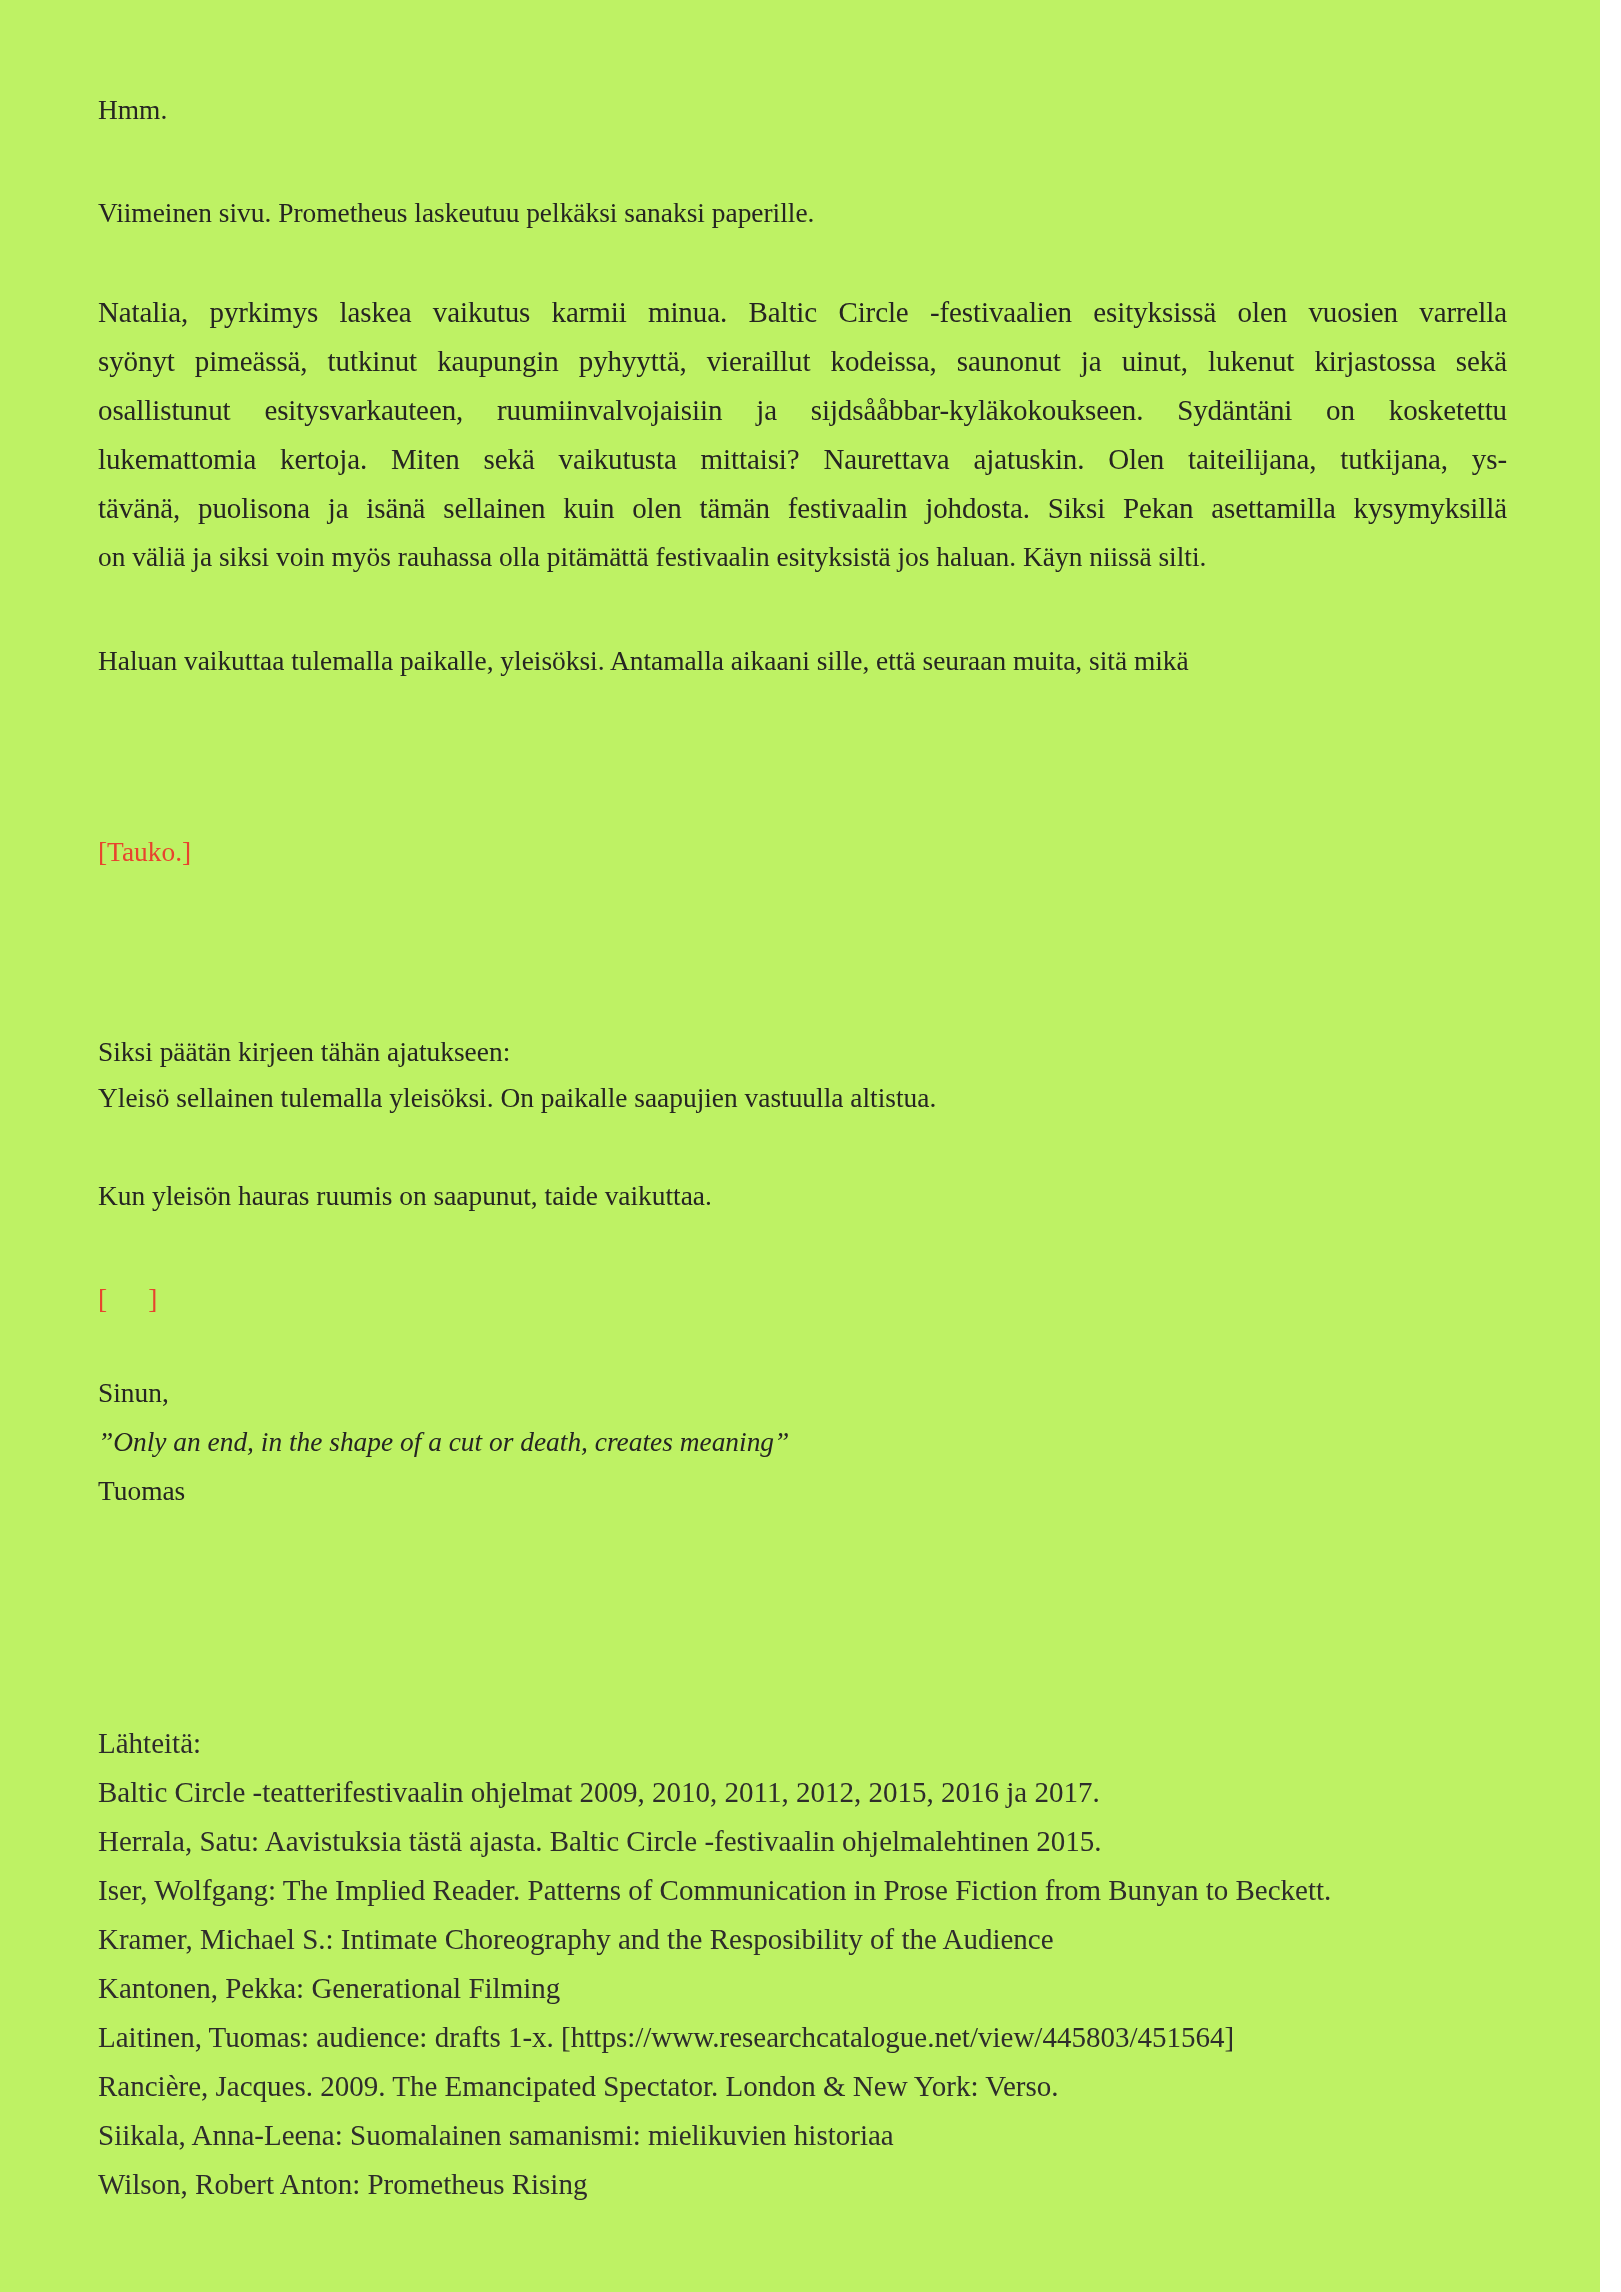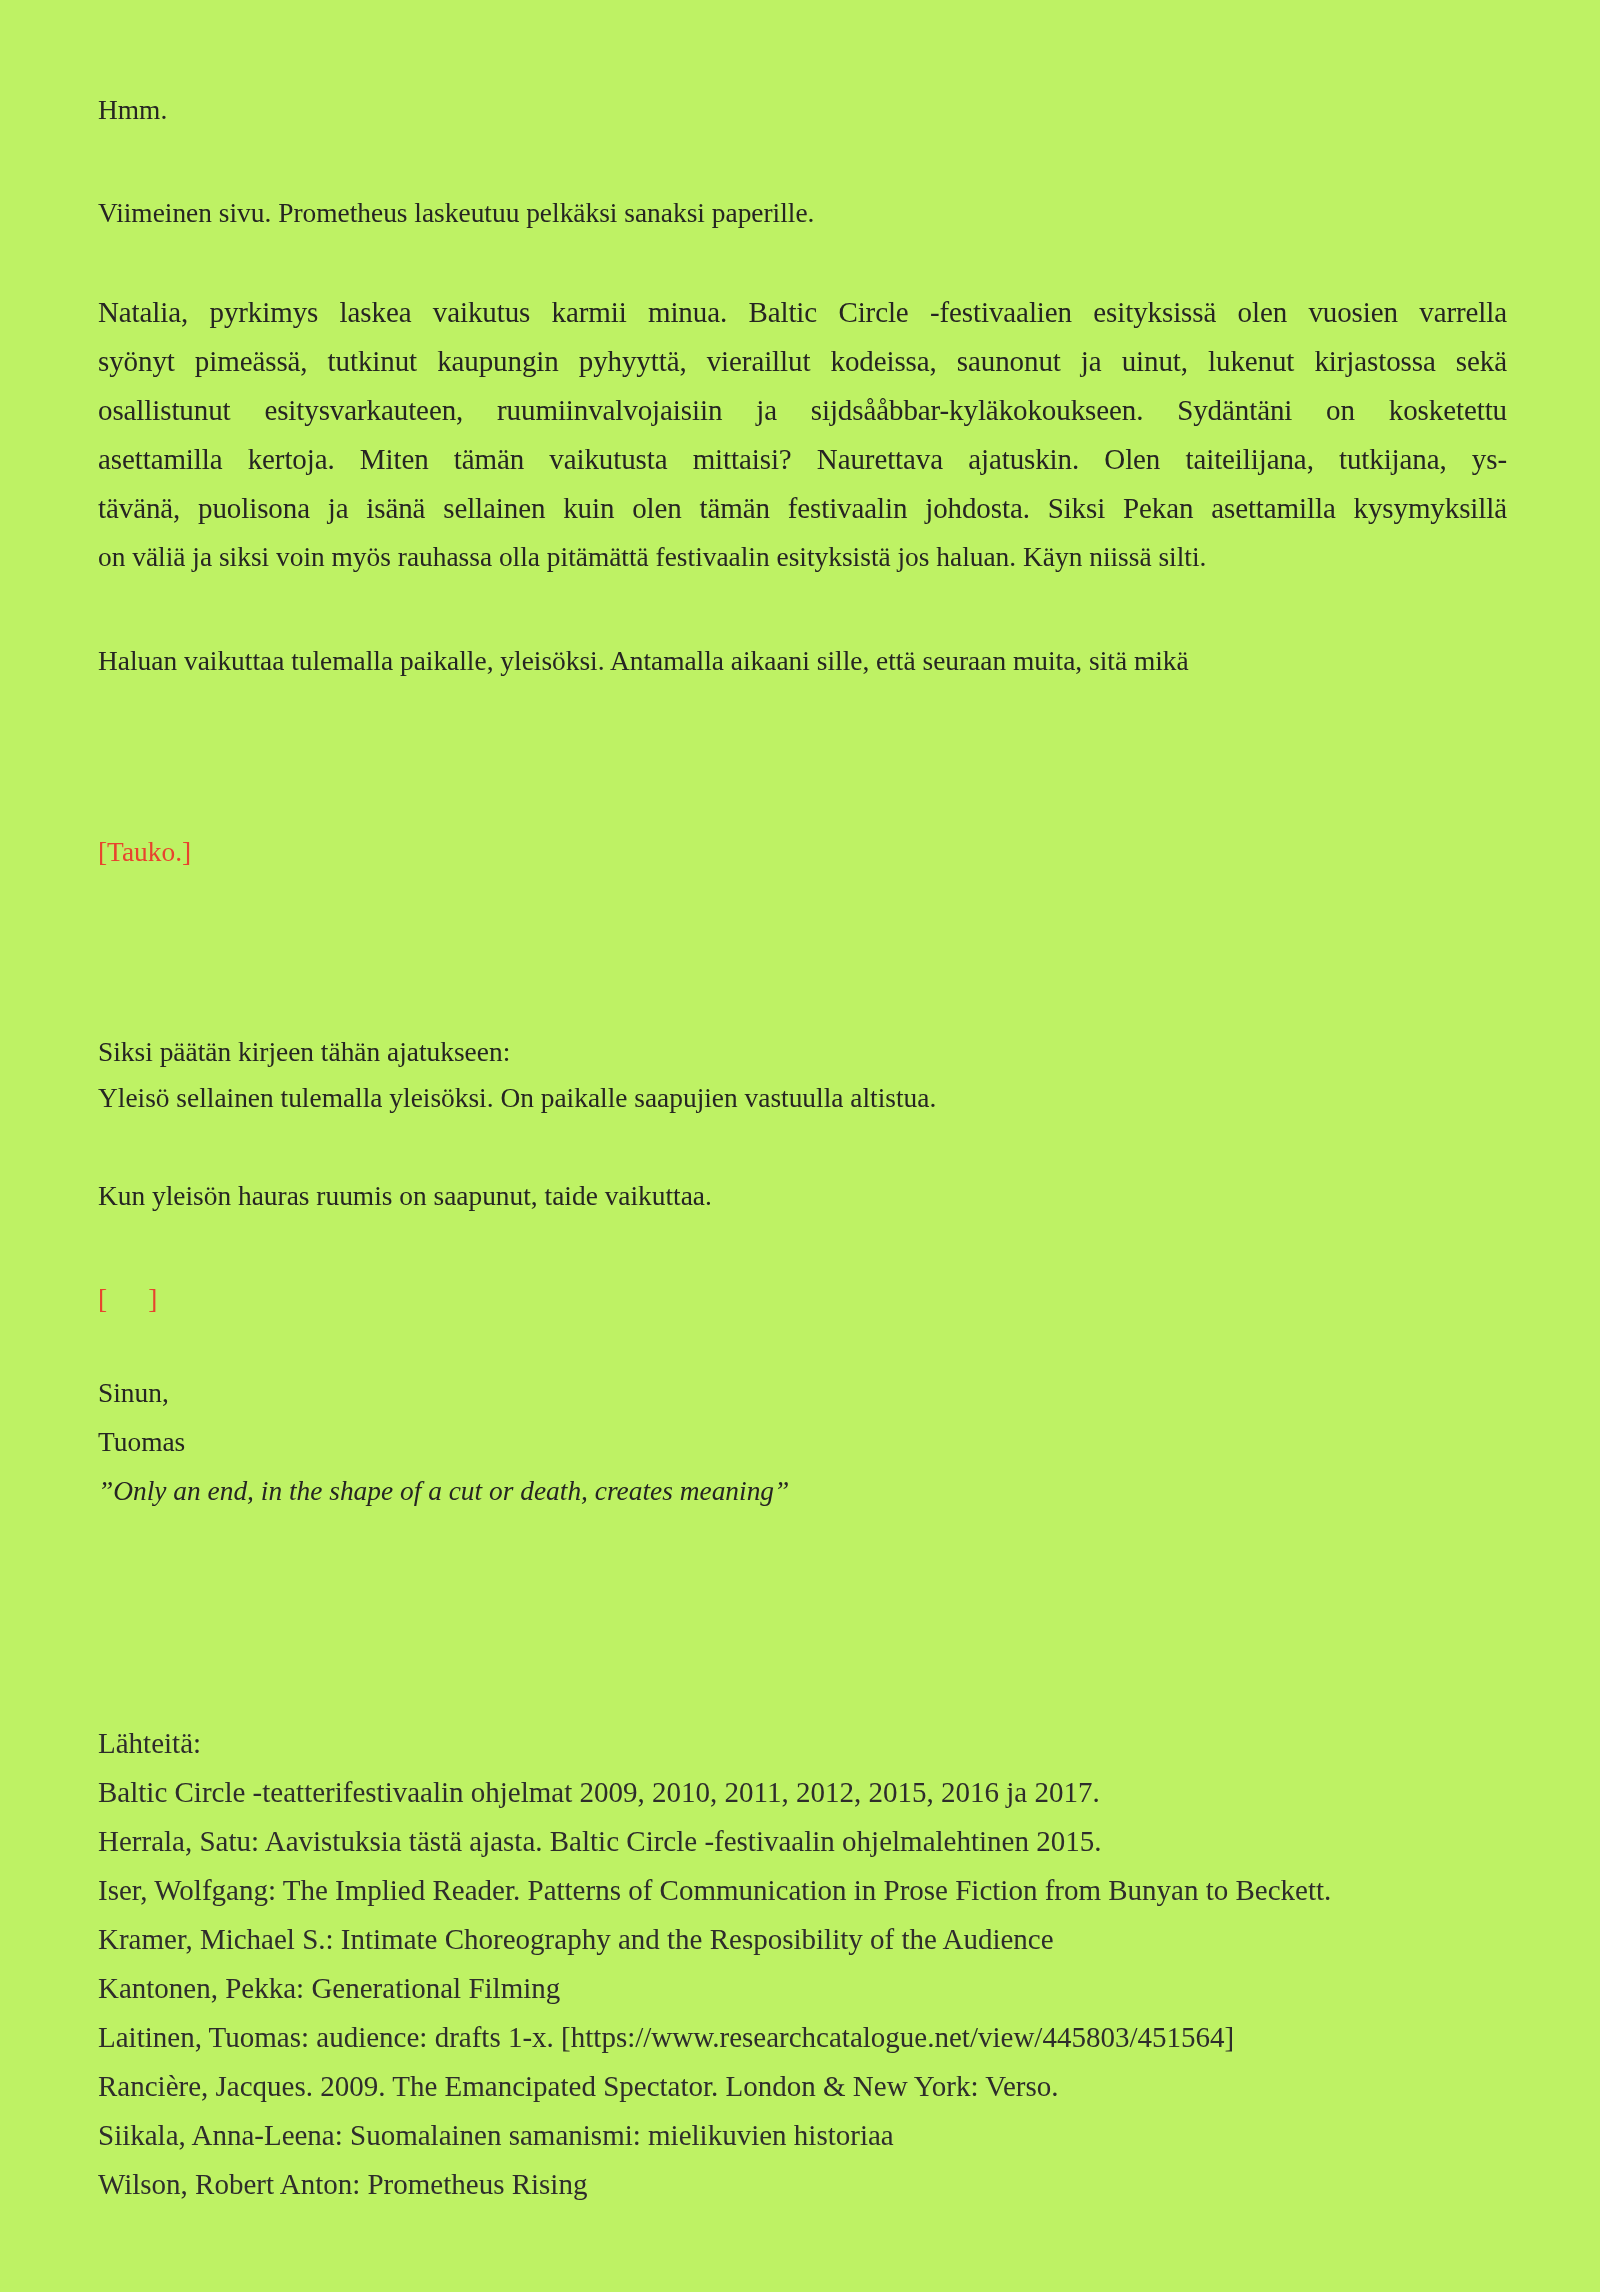--- a/index.html
+++ b/index.html
@@ -47,43 +47,43 @@
 <div class="page">
 
   <p class="block ln" style="top:86px">Hmm.</p>
 
   <p class="block ln" style="top:189px">Viimeinen sivu. Prometheus laskeutuu pelkäksi sanaksi paperille.</p>
 
   <div class="block" style="top:288px">
     <div class="wrapln just">Natalia, pyrkimys laskea vaikutus karmii minua. Baltic Circle -festivaalien esityksissä olen vuosien varrella</div>
     <div class="wrapln just">syönyt pimeässä, tutkinut kaupungin pyhyyttä, vieraillut kodeissa, saunonut ja uinut, lukenut kirjastossa sekä</div>
     <div class="wrapln just">osallistunut esitysvarkauteen, ruumiinvalvojaisiin ja sijdsååbbar-kyläkokoukseen. Sydäntäni on kosketettu</div>
-    <div class="wrapln just">asettamilla kertoja. Miten tämän vaikutusta mittaisi? Naurettava ajatuskin. Olen taiteilijana, tutkijana, ys-</div>
+    <div class="wrapln just">lukemattomia kertoja. Miten sekä vaikutusta mittaisi? Naurettava ajatuskin. Olen taiteilijana, tutkijana, ys-</div>
     <div class="wrapln just">tävänä, puolisona ja isänä sellainen kuin olen tämän festivaalin johdosta. Siksi Pekan asettamilla kysymyksillä</div>
     <div class="ln">on väliä ja siksi voin myös rauhassa olla pitämättä festivaalin esityksistä jos haluan. Käyn niissä silti.</div>
   </div>
 
   <div class="block" style="top:637px">
     <div class="ln">Haluan vaikuttaa tulemalla paikalle, yleisöksi. Antamalla aikaani sille, että seuraan muita, sitä mikä</div>
   </div>
 
   <p class="block ln red" style="top:828px">[Tauko.]</p>
 
   <p class="block ln" style="top:1028px">Siksi päätän kirjeen tähän ajatukseen:</p>
 
   <p class="block ln" style="top:1074px">Yleisö sellainen tulemalla yleisöksi. On paikalle saapujien vastuulla altistua.</p>
 
   <p class="block ln" style="top:1172px">Kun yleisön hauras ruumis on saapunut, taide vaikuttaa.</p>
 
   <p class="block ln red" style="top:1275px">[&nbsp;&nbsp;&nbsp;&nbsp;&nbsp;&nbsp;]</p>
 
   <div class="block" style="top:1369px">
     <div class="ln">Sinun,</div>
+    <div class="ln italic">”Only an end, in the shape of a cut or death, creates meaning”</div>
     <div class="ln">Tuomas</div>
-    <div class="ln italic">”Only an end, in the shape of a cut or death, creates meaning”</div>
   </div>
 
   <div class="block refs" style="top:1719px">
     <div class="ln">Lähteitä:</div>
     <div class="ln">Baltic Circle -teatterifestivaalin ohjelmat 2009, 2010, 2011, 2012, 2015, 2016 ja 2017.</div>
     <div class="ln">Herrala, Satu: Aavistuksia tästä ajasta. Baltic Circle -festivaalin ohjelmalehtinen 2015.</div>
     <div class="ln">Iser, Wolfgang: The Implied Reader. Patterns of Communication in Prose Fiction from Bunyan to Beckett.</div>
     <div class="ln">Kramer, Michael S.: Intimate Choreography and the Resposibility of the Audience</div>
     <div class="ln">Kantonen, Pekka: Generational Filming</div>
     <div class="ln">Laitinen, Tuomas: audience: drafts 1-x. [https://www.researchcatalogue.net/view/445803/451564]</div>

